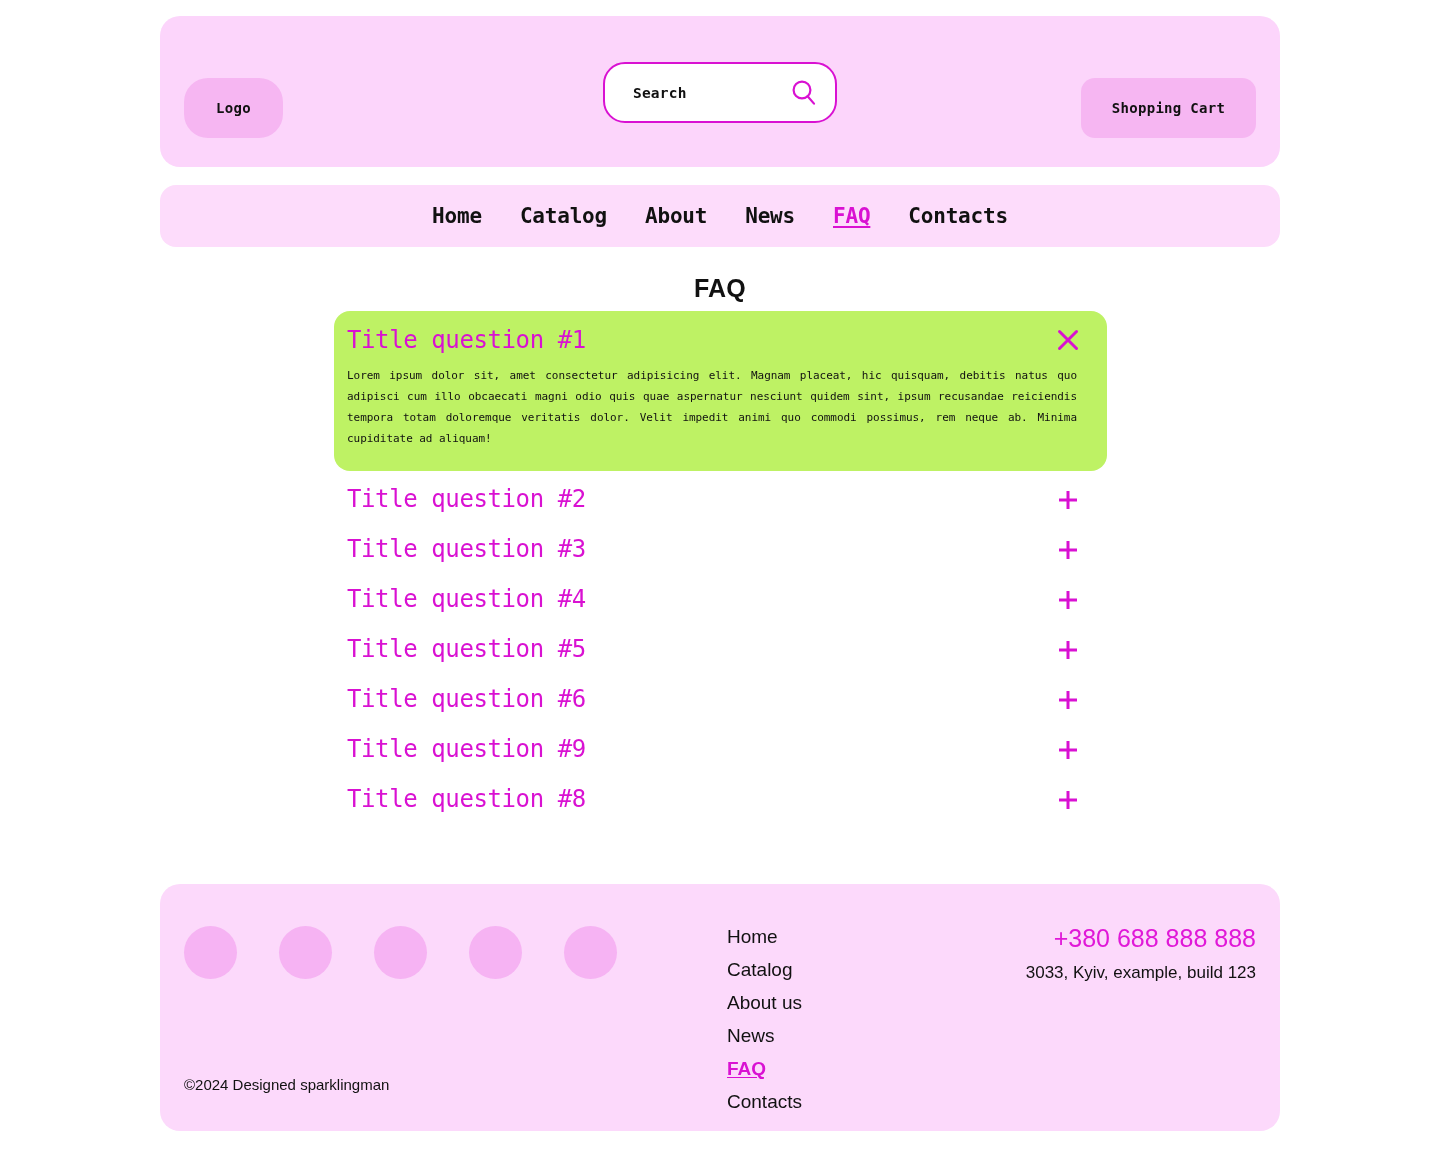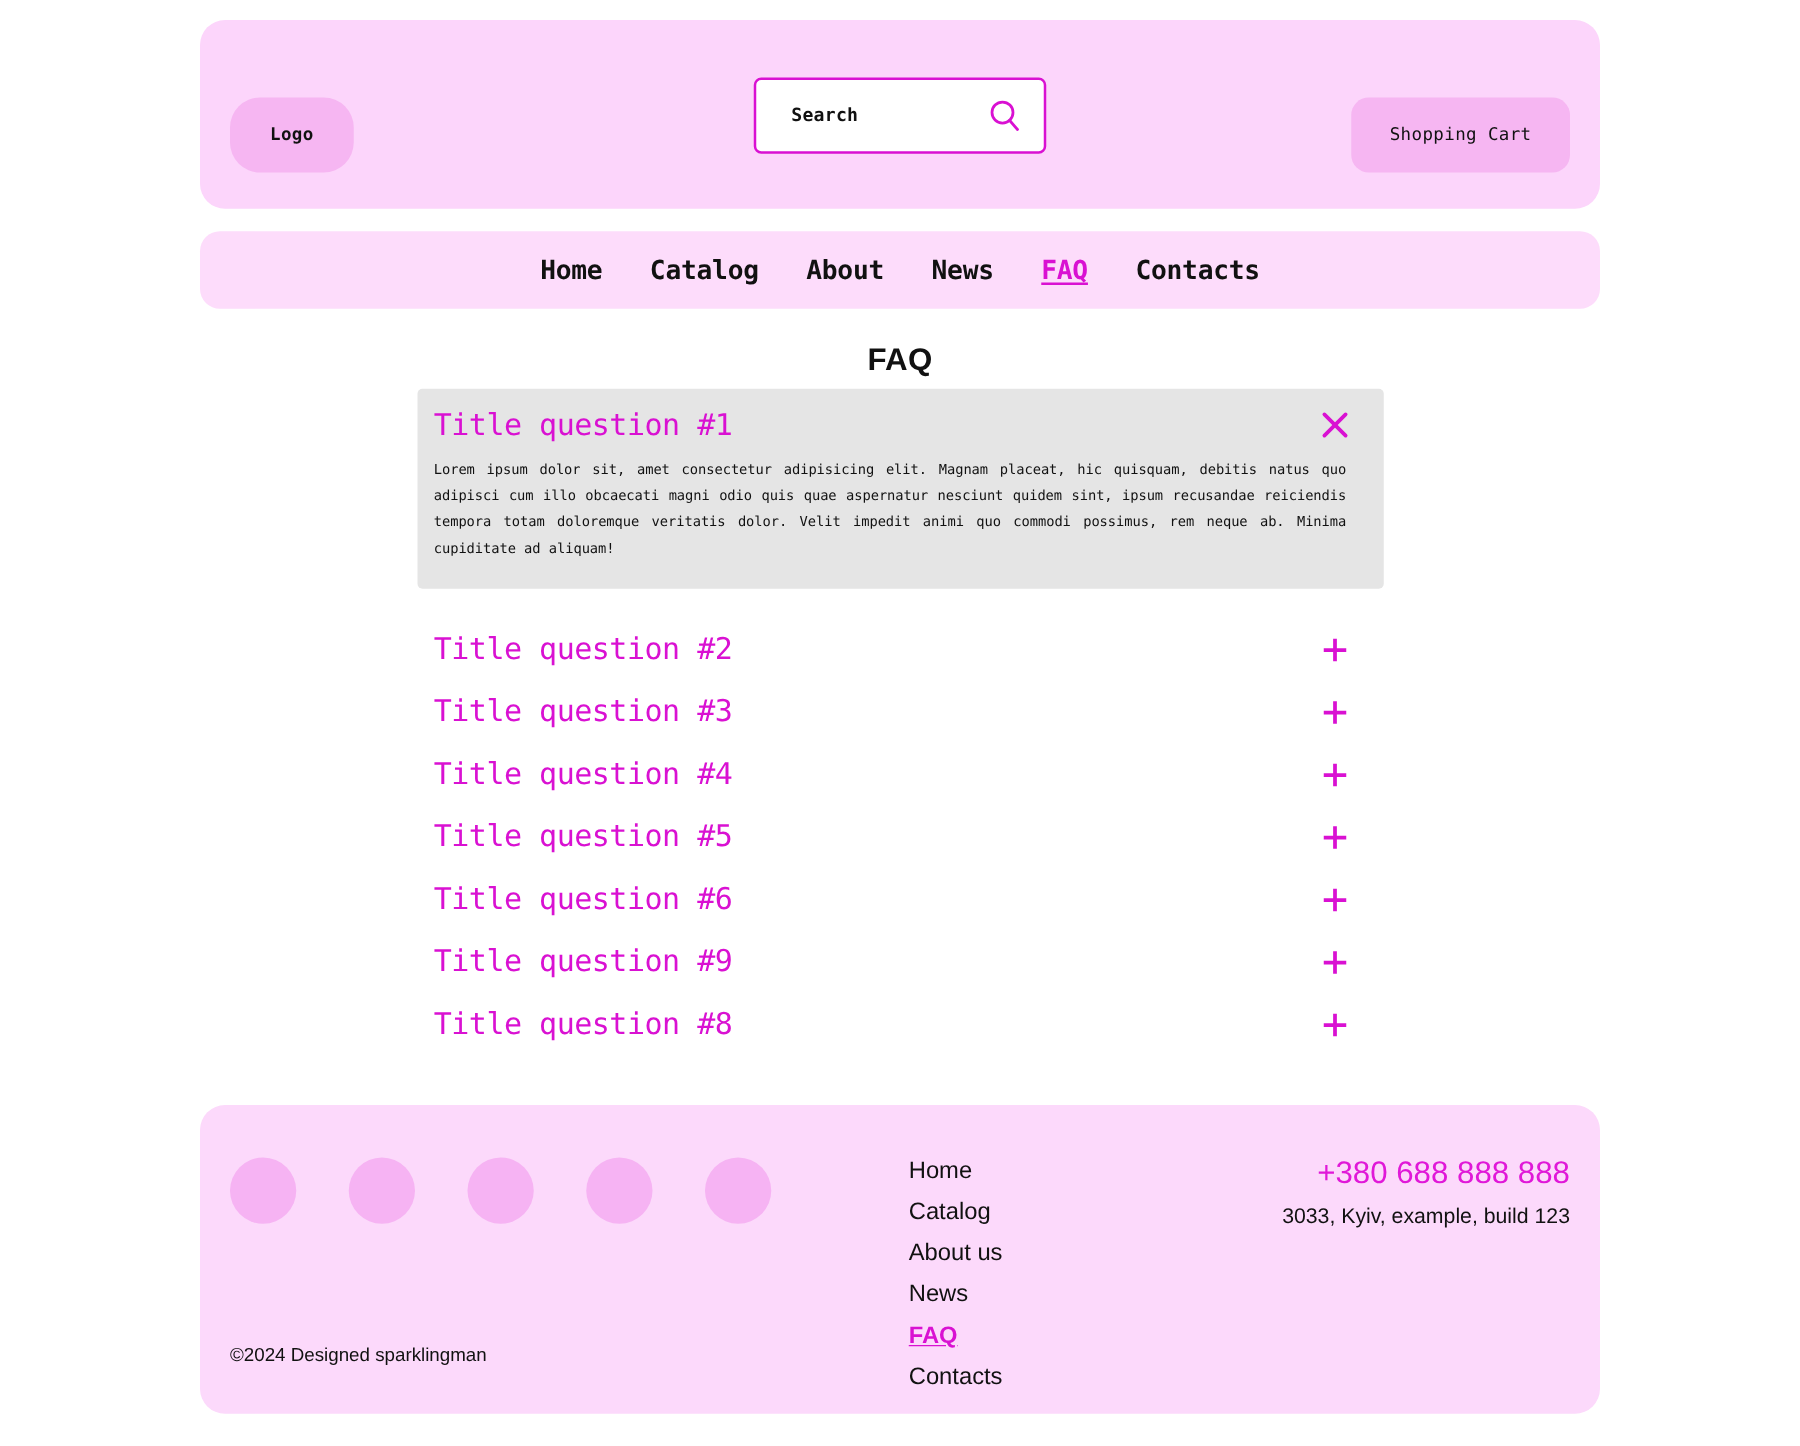--- a/index.html
+++ b/index.html
@@ -53,21 +53,21 @@
   }
 
   .search-wrap {
     position: absolute;
     left: 443px;
     top: 46px;
     width: 234px;
     height: 61px;
     background: #ffffff;
     border: 2px solid #d911d2;
-    border-radius: 6px;
+    border-radius: 22px;
     display: flex;
     align-items: center;
     padding: 0 16px 0 28px;
     cursor: text;
   }
 
   .search-input {
     flex: 1;
     border: none;
     outline: none;
@@ -91,21 +91,21 @@
     height: 60px;
     background: #f6b6f2;
     border: none;
     border-radius: 14px;
     display: flex;
     align-items: center;
     justify-content: center;
     cursor: pointer;
     font-family: "DejaVu Sans Mono", "Liberation Mono", monospace;
     font-size: 14px;
-    font-weight: 400;
+    font-weight: 700;
     color: #111111;
     letter-spacing: 0.3px;
   }
 
   
   .nav {
     position: absolute;
     left: 160px;
     top: 185px;
     width: 1120px;
@@ -150,24 +150,24 @@
   }
 
   .faq-list {
     position: absolute;
     left: 334px;
     top: 311px;
     width: 773px;
   }
 
   .faq-item.open {
-    background: #e5e5e5;
-    border-radius: 4px;
+    background: #bef264;
+    border-radius: 16px;
     padding: 16px 26px 22px 13px;
-    margin-bottom: 24px;
+    margin-bottom: 4px;
   }
 
   .faq-head {
     display: flex;
     align-items: flex-start;
     justify-content: space-between;
     cursor: pointer;
   }
 
   .faq-q {

